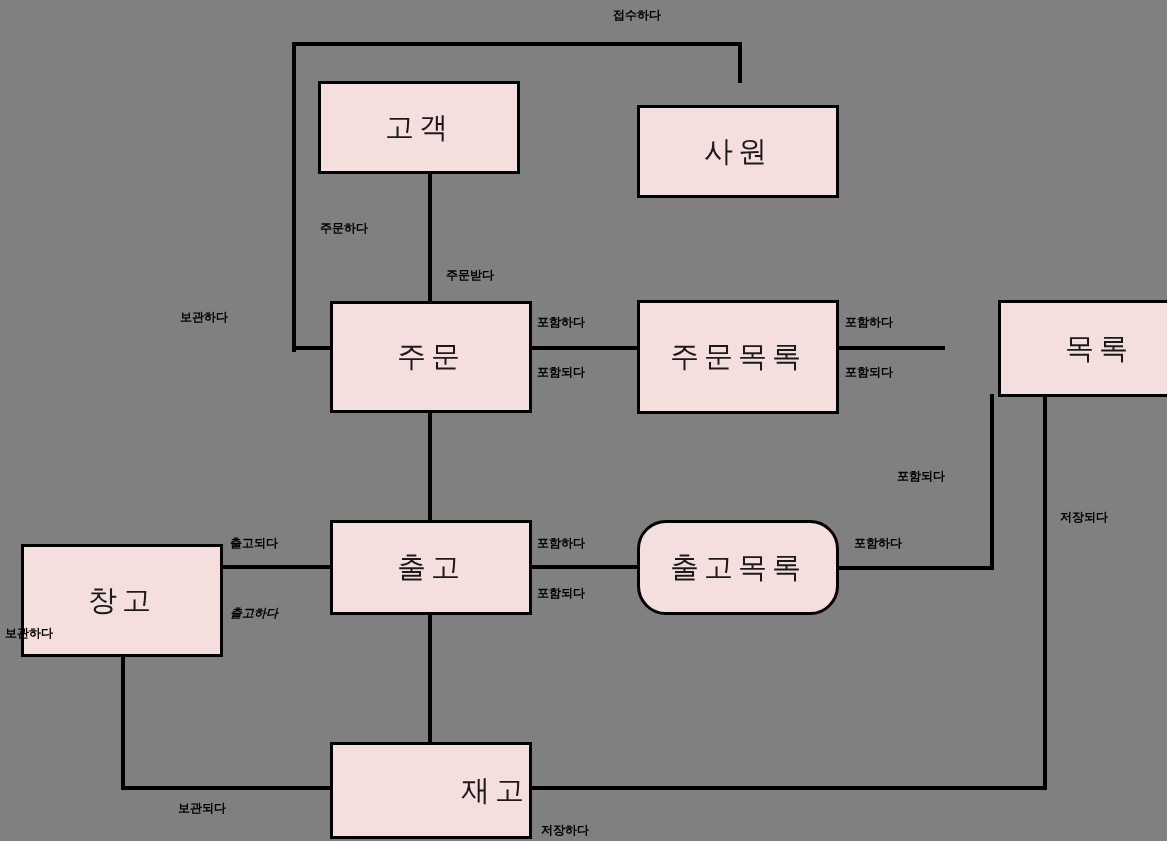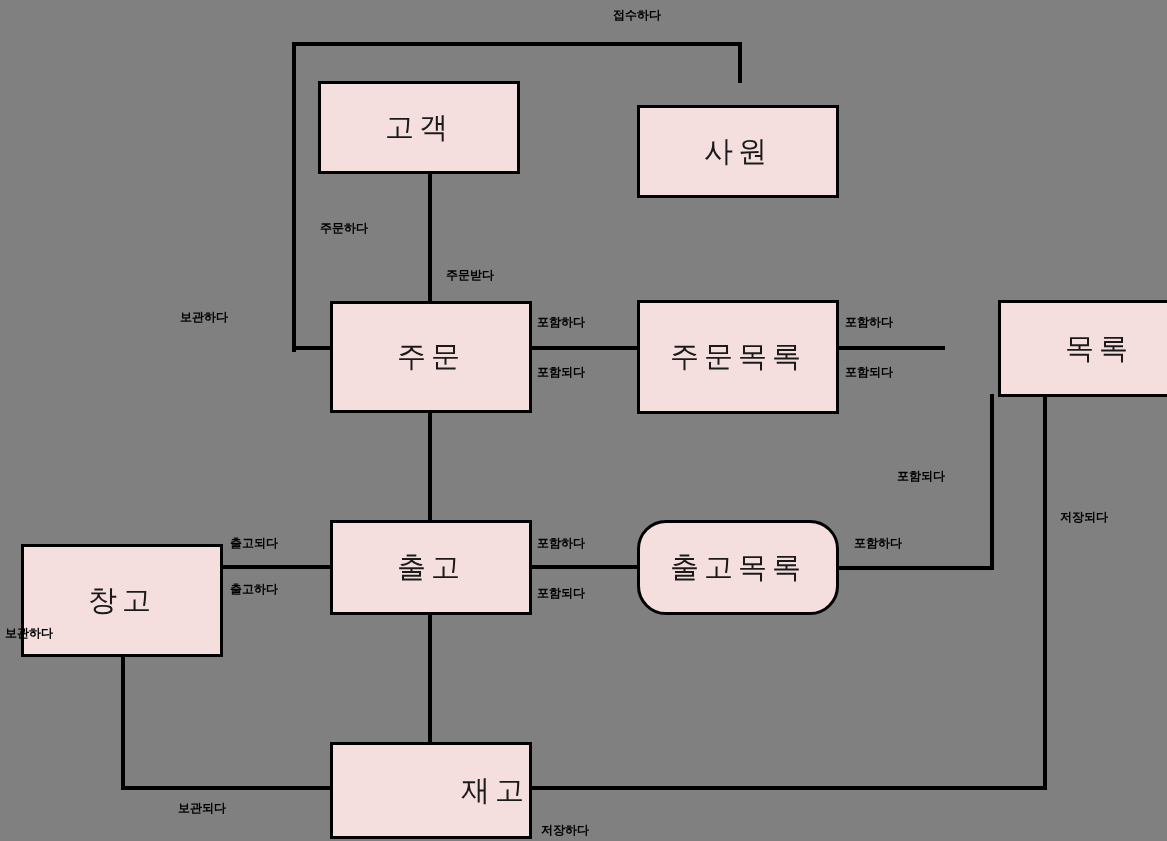--- a/index.html
+++ b/index.html
@@ -104,21 +104,21 @@
   <div class="rel-label" style="left:320px; top:184px;margin-top:38px;">주문하다</div>
   <div class="rel-label" style="left:446px; top:269px;text-align:right;">주문받다</div>
   <div class="rel-label" style="left:180px; top:311px;">보관하다</div>
   <div class="rel-label" style="left:537px; top:316px;">포함하다</div>
   <div class="rel-label" style="left:537px; top:366px;">포함되다</div>
   <div class="rel-label" style="left:845px; top:316px;">포함하다</div>
   <div class="rel-label" style="left:845px; top:366px;">포함되다</div>
   <div class="rel-label" style="left:897px; top:470px;">포함되다</div>
   <div class="rel-label" style="left:1060px; top:511px;text-align:right;">저장되다</div>
   <div class="rel-label" style="left:230px; top:537px;">출고되다</div>
-  <div class="rel-label" style="left:230px; top:583px;">출고하다</div>
+  <div class="rel-label" style="left:230px; top:607px;font-style:italic;">출고하다</div>
   <div class="rel-label" style="left:537px; top:537px;">포함하다</div>
   <div class="rel-label" style="left:537px; top:587px;">포함되다</div>
   <div class="rel-label" style="left:854px; top:537px;">포함하다</div>
   <div class="rel-label" style="left:5px; top:627px;">보관하다</div>
   <div class="rel-label" style="left:178px; top:802px;">보관되다</div>
   <div class="rel-label" style="left:541px; top:802px;margin-top:22px;">저장하다</div>
 
 </div>
 
 </body></html>

